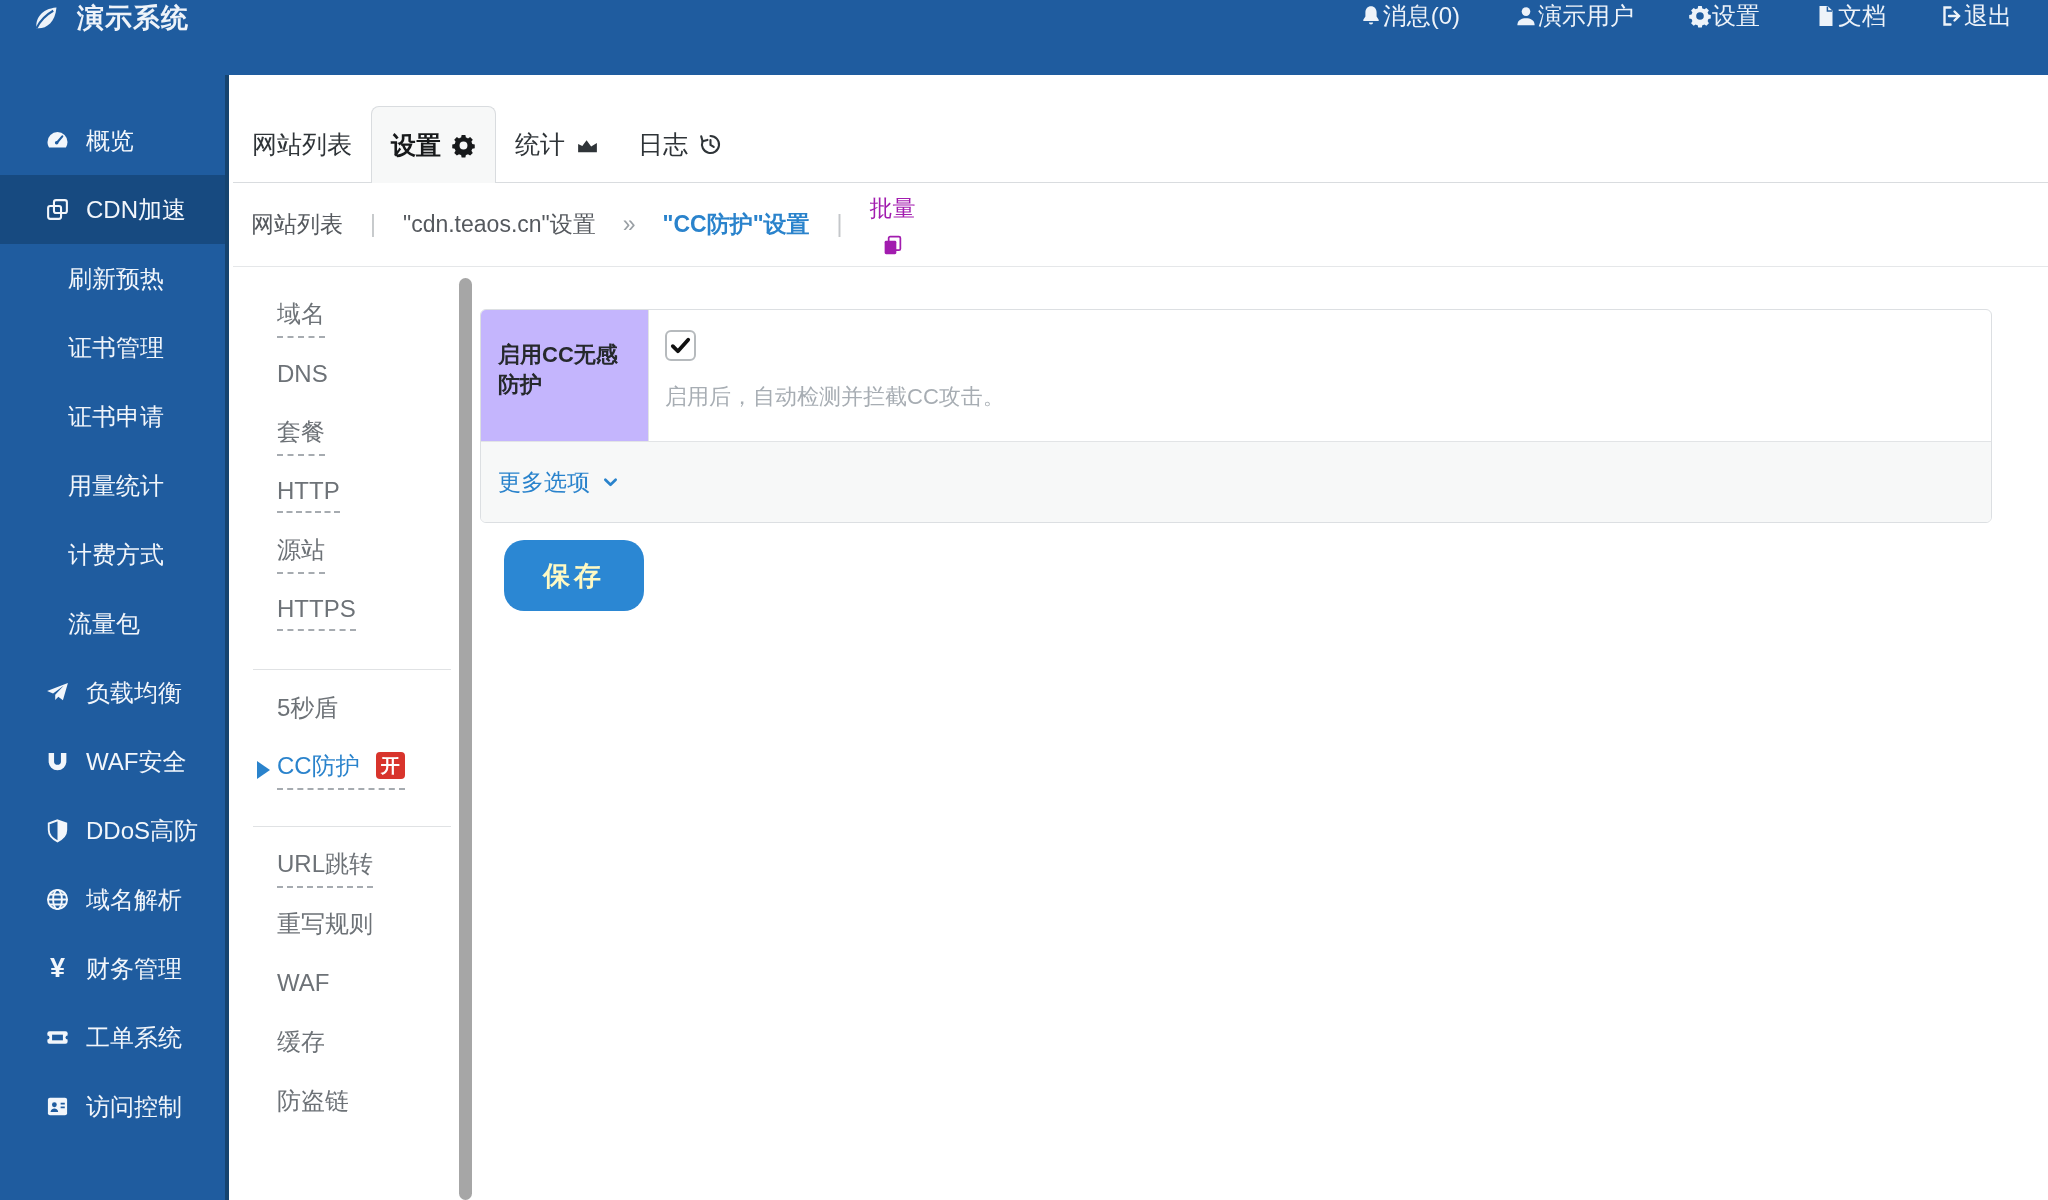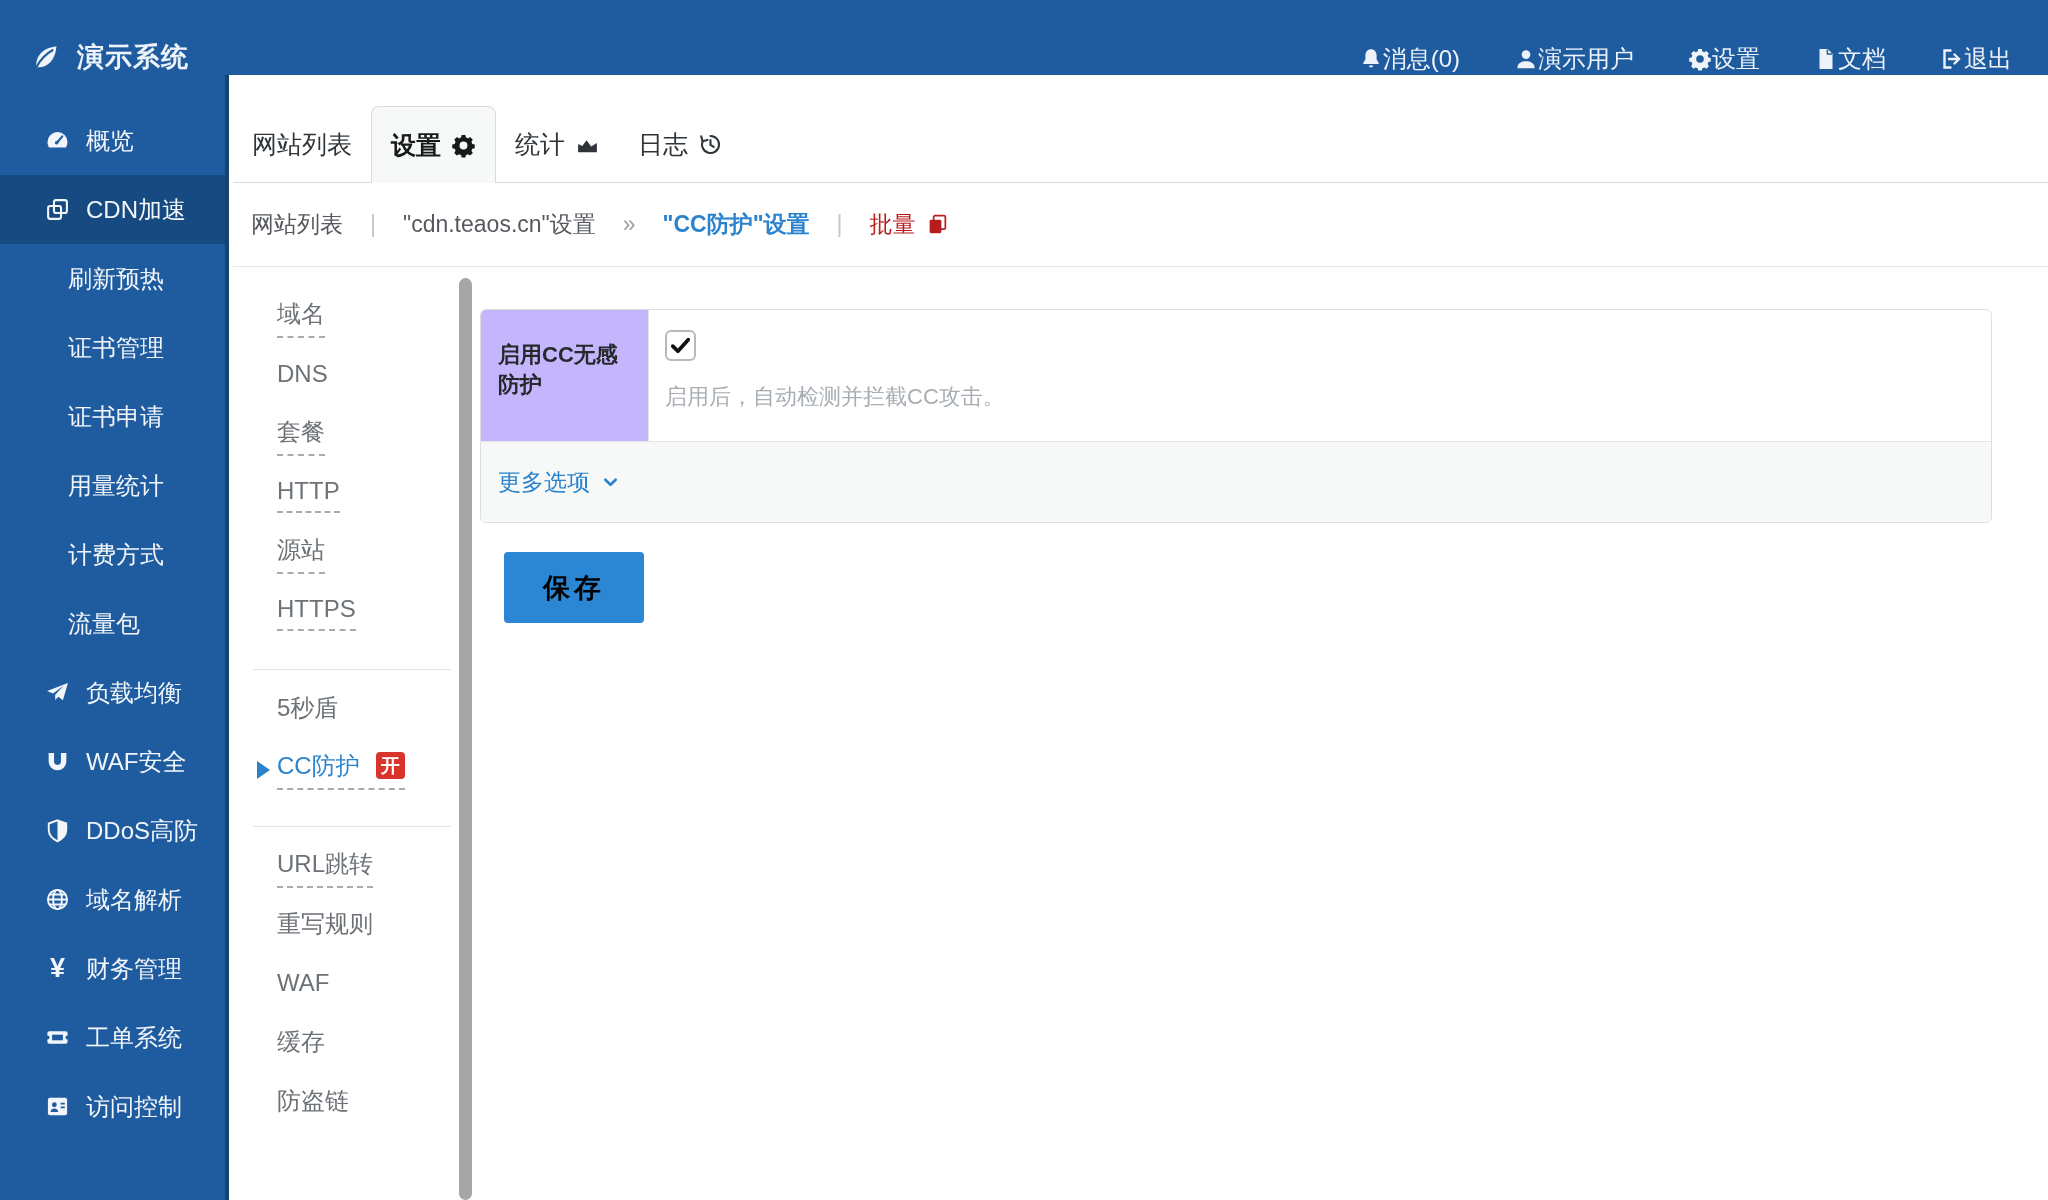--- a/index.html
+++ b/index.html
@@ -3,21 +3,21 @@
 <meta charset="utf-8">
 <style>
   html,body{margin:0;padding:0;background:#fff;}
   #app{position:relative;width:2048px;height:1200px;overflow:hidden;background:#fff;
        font-family:"Liberation Sans","DejaVu Sans",sans-serif;}
   .icon{display:inline-flex;align-items:center;justify-content:center;}
   .icon svg{display:block;}
 
   
   .topbar{position:absolute;top:0;left:0;right:0;height:75px;background:#1f5c9f;
-          display:flex;align-items:flex-end;justify-content:space-between;
+          display:flex;align-items:flex-start;justify-content:space-between;
           padding:0 36px 0 30px;box-sizing:border-box;color:#eef3f9;z-index:5;}
   .brand{display:flex;align-items:center;gap:16px;font-size:27px;font-weight:700;letter-spacing:1px;cursor:pointer;}
   .brand .icon svg{width:31px;height:31px;}
   .topnav{display:flex;align-items:center;gap:54px;}
   .topnav-item{display:flex;align-items:center;font-size:24px;cursor:pointer;white-space:nowrap;}
   .topnav-item .icon svg{width:24px;height:24px;}
 
   
   .sidebar{position:absolute;top:75px;left:0;bottom:0;width:229px;background:#1f5c9f;
            border-right:4px solid #16446f;color:#f2f6fb;padding-top:31px;box-sizing:border-box;}
@@ -36,21 +36,21 @@
   .tab .icon svg{width:25px;height:25px;}
   .tab.active{background:#f7f8f8;border:1px solid #d9dcdf;border-bottom:none;border-radius:8px 8px 0 0;
               font-weight:700;color:#17191b;}
 
   .breadcrumb{height:84px;border-bottom:1px solid #e5e7e9;display:flex;align-items:center;
               padding-left:18px;font-size:23px;color:#55595e;gap:27px;box-sizing:border-box;}
   .crumb{cursor:pointer;}
   .crumb-blue{color:#2a83cc;font-weight:700;cursor:pointer;}
   .crumb-sep{color:#c4c7ca;}
   .crumb-sep2{color:#9aa0a5;}
-  .crumb-muted{color:#b91c1c;display:flex;align-items:center;gap:10px;cursor:pointer;}
+  .crumb-muted{color:#a21caf;display:flex;align-items:center;gap:10px;cursor:pointer;flex-direction:column;}
   .crumb-muted .icon svg{width:23px;height:23px;}
 
   .content{position:relative;height:933px;}
 
   
   .menu{position:absolute;left:24px;top:21px;width:212px;}
   .menu-item{position:relative;height:59px;display:flex;align-items:center;padding-left:20px;
              font-size:24px;color:#6d7277;cursor:pointer;}
   .menu-item .label{display:inline-flex;align-items:center;padding-bottom:4px;border-bottom:2px solid transparent;}
   .menu-item.dashed .label{border-bottom:2px dashed #a6abb0;padding-bottom:6px;}
@@ -73,22 +73,22 @@
               padding:30px 10px 0 17px;box-sizing:border-box;font-size:22px;font-weight:700;color:#26292c;}
   .control-cell{flex:1;padding:20px 0 24px 16px;}
   .checkbox{width:27px;height:27px;border:2px solid #b6babd;border-radius:6px;background:#fff;
             display:flex;align-items:center;justify-content:center;cursor:pointer;box-sizing:content-box;}
   .checkbox svg{width:25px;height:25px;}
   .help{margin-top:21px;font-size:22px;color:#a7adb3;}
   .panel-row2{height:80px;background:#f7f8f8;display:flex;align-items:center;padding-left:17px;cursor:pointer;}
   .more{display:flex;align-items:center;gap:11px;color:#2a83cc;font-size:23px;justify-content:space-between;}
   .more .icon svg{width:19px;height:19px;}
 
-  .save-btn{position:absolute;left:271px;top:285px;width:140px;height:71px;background:#2b87d3;
-            border:none;border-radius:4px;color:#000000;font-size:27px;font-weight:700;letter-spacing:4px;
+  .save-btn{position:absolute;left:271px;top:273px;width:140px;height:71px;background:#2b87d3;
+            border:none;border-radius:20px;color:#fef9c3;font-size:27px;font-weight:700;letter-spacing:4px;
             cursor:pointer;font-family:inherit;}
 </style>
 </head>
 <body>
 
 <div id="app">
 
   <div class="topbar">
     <div class="brand">
       <span class="icon">

